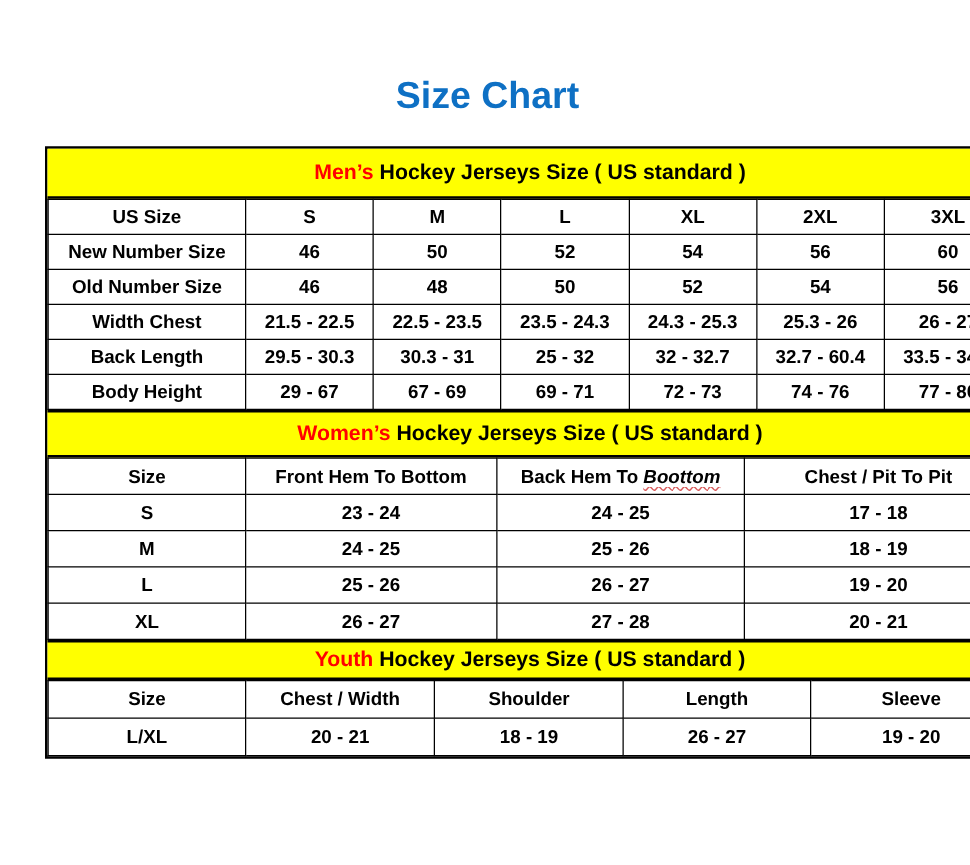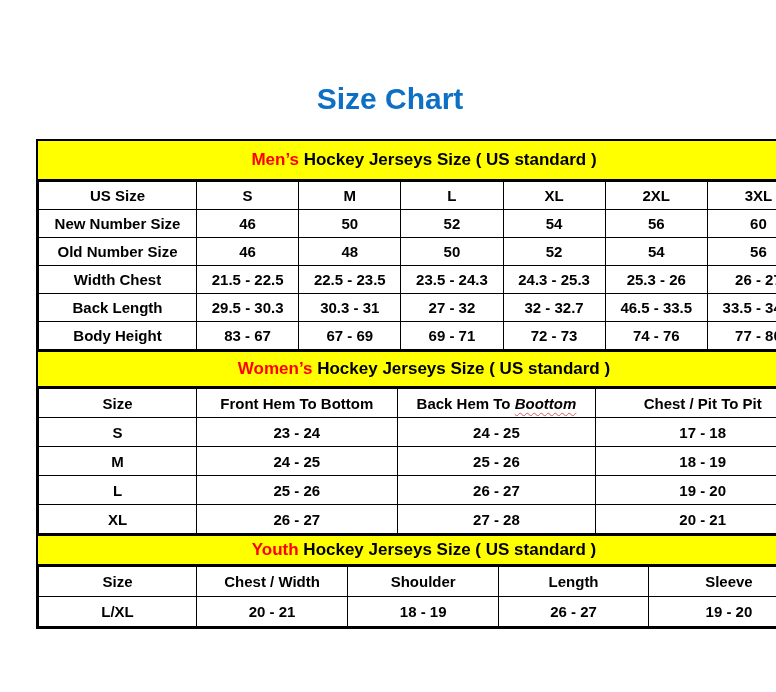--- a/index.html
+++ b/index.html
@@ -12,21 +12,21 @@
   * { box-sizing: border-box; }
   html, body {
     margin: 0;
     padding: 0;
     background: #ffffff;
     width: 776px;
     height: 692px;
     font-family: "Liberation Sans", "DejaVu Sans", sans-serif;
     overflow: hidden;
   }
-  .page { padding-top: 82px; }
+  .page { padding-top: 60px; }
   .title {
     width: 708px;
     margin: 0 0 0 36px;
     text-align: center;
     color: var(--blue);
     font-size: 30px;
     font-weight: bold;
     letter-spacing: 0px;
     line-height: 1.1;
   }
@@ -129,28 +129,28 @@
               <td>22.5 - 23.5</td>
               <td>23.5 - 24.3</td>
               <td>24.3 - 25.3</td>
               <td>25.3 - 26</td>
               <td>26 - 27</td>
             </tr>
             <tr>
               <td>Back Length</td>
               <td>29.5 - 30.3</td>
               <td>30.3 - 31</td>
-              <td>27 - 32</td>
+              <td>25 - 32</td>
               <td>32 - 32.7</td>
-              <td>46.5 - 33.5</td>
+              <td>32.7 - 60.4</td>
               <td>33.5 - 34.6</td>
             </tr>
             <tr>
               <td>Body Height</td>
-              <td>83 - 67</td>
+              <td>29 - 67</td>
               <td>67 - 69</td>
               <td>69 - 71</td>
               <td>72 - 73</td>
               <td>74 - 76</td>
               <td>77 - 80</td>
             </tr>
           </tbody>
         </table>
       </div>
       <div class="section section-women">

